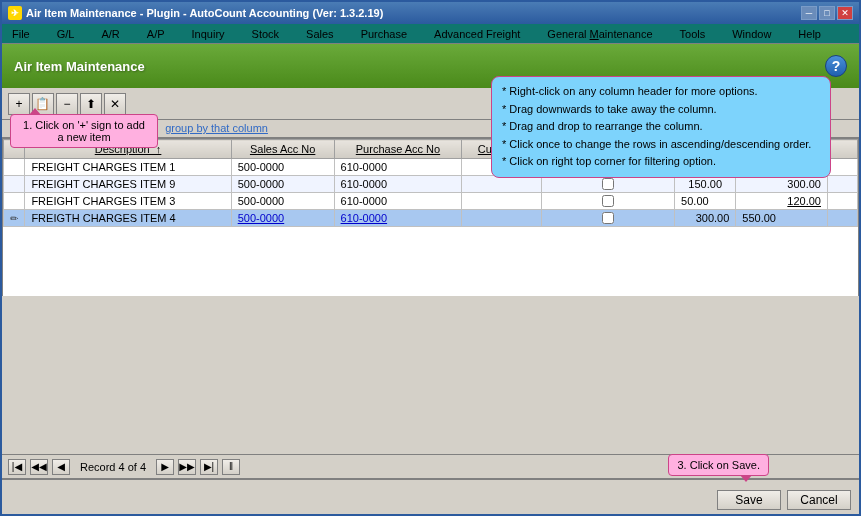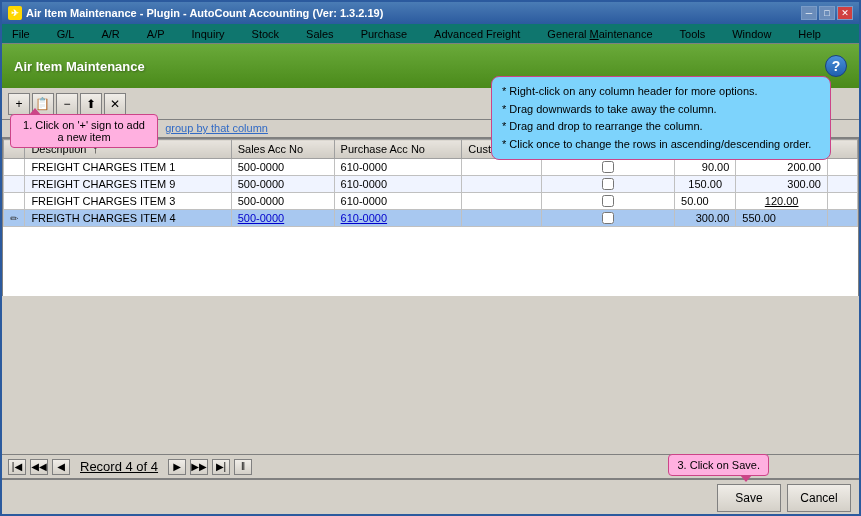--- a/index.html
+++ b/index.html
@@ -140,24 +140,25 @@
     }
     table {
       width: 100%;
       border-collapse: collapse;
       font-size: 11px;
     }
     th {
       background: linear-gradient(to bottom, #e8e4de, #d0ccc4);
       border: 1px solid #a0a0a0;
       padding: 3px 6px;
-      text-align: left;
+      text-align: center;
       font-weight: normal;
       white-space: nowrap;
       cursor: pointer;
+      text-decoration: underline;
     }
     td {
       border: 1px solid #c0c0c0;
       padding: 2px 6px;
       white-space: nowrap;
     }
     tr:nth-child(odd) td { background: white; }
     tr:nth-child(even) td { background: #f0f4ff; }
     tr.selected td { background: #a8c8f0; }
     .row-indicator { width: 14px; text-align: center; font-size: 10px; color: #333; }
@@ -177,37 +178,37 @@
       align-items: center;
       gap: 4px;
       height: 24px;
     }
     .nav-btn {
       width: 18px; height: 16px; border: 1px solid #808080;
       background: linear-gradient(to bottom, #f0ede8, #d4d0c8);
       display: flex; align-items: center; justify-content: center;
       cursor: pointer; font-size: 10px;
     }
-    .record-text { font-size: 13px; padding: 0 6px; text-decoration: underline; }
+    .record-text { font-size: 11px; padding: 0 6px; }
 
     
     .bottom-bar {
       background: #d4d0c8;
       border-top: 2px solid #808080;
       padding: 4px 8px;
       display: flex;
-      align-items: flex-start;
+      align-items: flex-end;
       justify-content: flex-end;
       gap: 6px;
       height: 36px;
       position: relative;
     }
     .action-btn {
       min-width: 64px;
-      height: 28px;
+      height: 20px;
       border: 1px solid #808080;
       background: linear-gradient(to bottom, #f0ede8, #d4d0c8);
       font-size: 12px;
       cursor: pointer;
       padding: 0 12px;
     }
 
     
     .callout-3 {
       position: absolute;
@@ -276,20 +277,21 @@
     <div class="help-btn">?</div>
   </div>
 
   <div class="content-wrap">
 
     <div class="info-box">
       <div>* Right-click on any column header for more options.</div>
       <div>* Drag downwards to take away the column.</div>
       <div>* Drag and drop to rearrange the column.</div>
       <div>* Click once to change the rows in ascending/descending order.</div>
+      <div>* Click on right top corner for filtering option.</div>
     </div>
 
     <div class="toolbar">
       <div class="tool-btn">+</div>
       <div class="tool-btn">📋</div>
       <div class="tool-btn">−</div>
       <div class="tool-btn">⬆</div>
       <div class="tool-btn">✕</div>
 
       <div class="callout-1">1. Click on '+' sign to add a new item</div>
@@ -351,21 +353,21 @@
               <td>FREIGHT CHARGES ITEM 3</td>
               <td>500-0000</td>
               <td>610-0000</td>
               <td></td>
               <td>
                   <div class="cell-checkbox">
                     <input type="checkbox" style="">
                   </div>
                 </td>
               <td style="text-align:left;">50.00</td>
-              <td style="text-align:center;text-decoration:underline;">120.00</td>
+              <td style="text-align:right;text-decoration:underline;">120.00</td>
               <td></td>
             </tr>
             <tr class="selected">
               <td class="row-indicator">✏</td>
               <td>FREIGTH CHARGES ITEM 4</td>
               <td style="text-decoration:underline; color:#0000cc;">500-0000</td>
               <td style="text-decoration:underline; color:#0000cc;">610-0000</td>
               <td></td>
               <td>
                   <div class="cell-checkbox">

